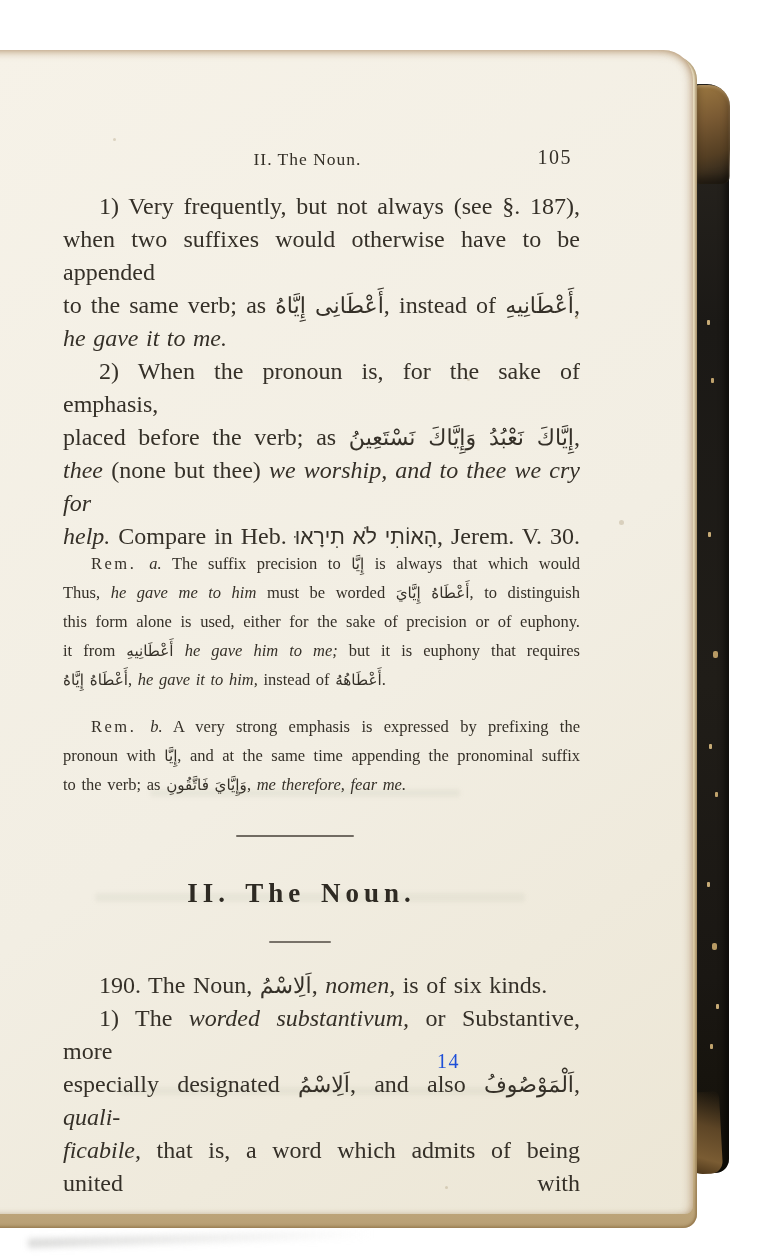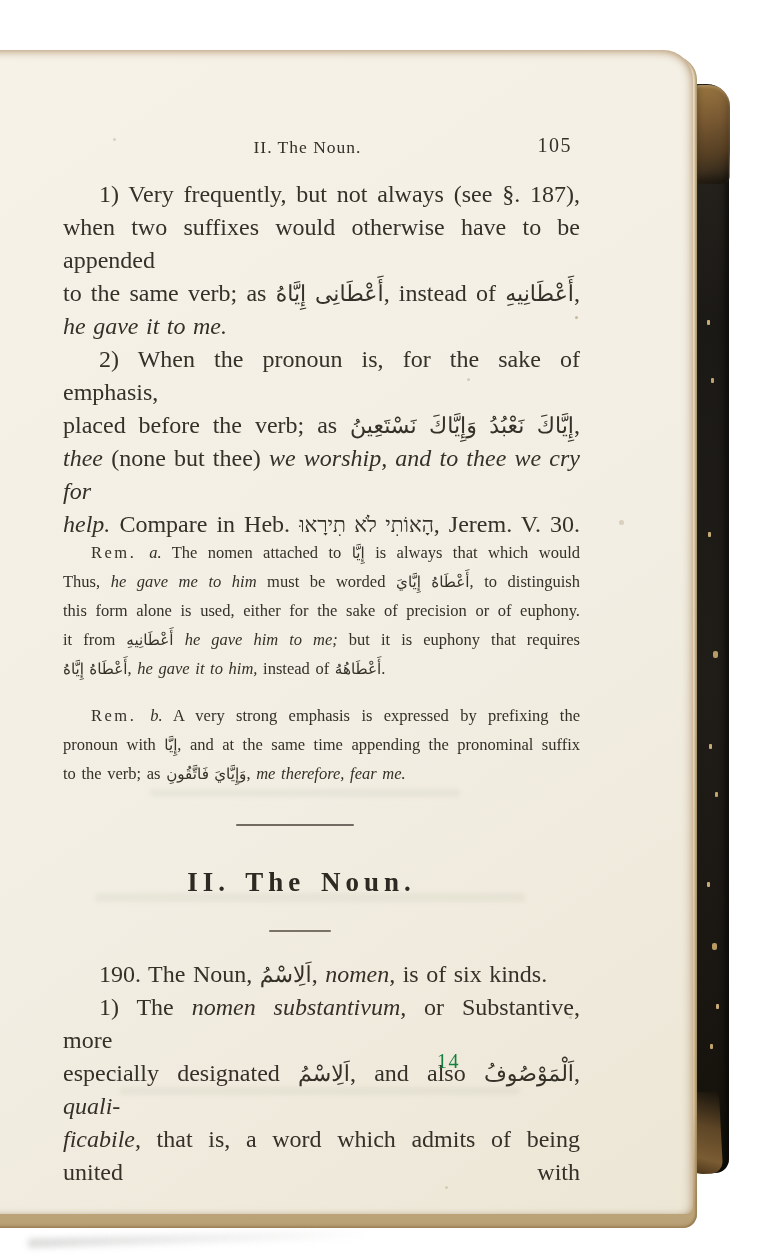--- a/index.html
+++ b/index.html
@@ -44,45 +44,45 @@
                     -130px 870px 0 0 rgba(160,140,102,.3);}
   .ghost{position:absolute;background:rgba(115,128,105,.07);filter:blur(2px);border-radius:3px;z-index:4;}
   .g1{left:150px;top:789px;width:310px;height:8px;}
   .g2{left:95px;top:893px;width:430px;height:9px;}
   .g3{left:120px;top:1087px;width:400px;height:8px;}
   .shadow-streak{position:absolute;left:28px;top:1234px;width:345px;height:9px;z-index:0;
          background:linear-gradient(90deg,rgba(188,188,186,.55),rgba(212,212,210,.35) 55%,rgba(255,255,255,0));
          transform:rotate(-1.6deg);filter:blur(3px);}
 
   
-  .text-column{position:absolute;left:63px;top:136px;width:517px;z-index:5;color:#353028;}
+  .text-column{position:absolute;left:63px;top:148px;width:517px;z-index:5;color:#353028;}
   .running-head{position:relative;height:22px;font-size:17.5px;line-height:22px;}
   .head-title{display:block;text-align:center;transform:translateX(-14px);letter-spacing:1px;}
   .page-number{position:absolute;right:8px;top:-2px;font-size:20px;letter-spacing:1.5px;}
   .blocks{margin-top:20px;}
   .line{text-align:justify;text-align-last:justify;word-spacing:1.5px;}
   .line.last{text-align:left;text-align-last:left;}
   .b-para.body .line{font-size:24px;line-height:33px;}
   .b-para.body .indent{text-indent:36px;}
   .b-para.small .line{font-size:16.5px;line-height:29px;}
   .b-para.small .indent{text-indent:28px;}
   .seg-i{font-style:italic;}
   .seg-sp{letter-spacing:2.5px;}
-  .seg-ar{font-family:Liberation Serif, serif;direction:rtl;unicode-bidi:isolate;font-size:0.92em;}
-  .seg-he{font-family:Liberation Serif, serif;direction:rtl;unicode-bidi:isolate;font-size:0.88em;}
+  .seg-ar{font-family:Liberation Sans, sans-serif;direction:rtl;unicode-bidi:isolate;font-size:0.92em;}
+  .seg-he{font-family:Liberation Sans, sans-serif;direction:rtl;unicode-bidi:isolate;font-size:0.88em;}
   [data-name="section-heading"]{margin-top:34px;font-size:27px;line-height:44px;font-weight:bold;
          letter-spacing:5px;word-spacing:4px;text-align:center;transform:translateX(-20px);color:#2e2a23;}
   [data-name="divider-1"]{width:118px;height:2px;background:#5a544b;margin:36px auto 0;
          transform:translateX(-27px);border-radius:1px;opacity:.85;}
   [data-name="divider-2"]{width:62px;height:2px;background:#5a544b;margin:26px auto 0;
          transform:translateX(-22px);border-radius:1px;opacity:.8;}
   [data-name="rem-a"]{margin-top:-4px;}
   [data-name="rem-b"]{margin-top:18px;}
   [data-name="p190"]{margin-top:26px;}
-  .signature{position:absolute;left:437px;top:1050px;font-size:20px;color:#15803d;
+  .signature{position:absolute;left:437px;top:1050px;font-size:20px;color:#1d4ed8;
          letter-spacing:1.5px;z-index:5;}
 </style>
 </head>
 <body>
 
 <div class="frame" data-name="photo-frame">
   <div class="shadow-streak" data-name="table-shadow"></div>
   <div class="cover" data-name="book-cover-edge"></div>
   <div class="leather-top" data-name="leather-wear-top"></div>
   <div class="leather-bottom" data-name="leather-wear-bottom"></div>
@@ -106,37 +106,37 @@
           <div class="line" data-name="text-line"><span class="seg-r">to the same verb; as </span><span class="seg-ar">أَعْطَانِى إِيَّاهُ</span><span class="seg-r">, instead of </span><span class="seg-ar">أَعْطَانِيهِ</span><span class="seg-r">,</span></div>
           <div class="line last" data-name="text-line"><span class="seg-i">he gave it to me.</span></div>
         </div>
         <div class="block b-para body" data-name="p2">
           <div class="line indent" data-name="text-line"><span class="seg-r">2) When the pronoun is, for the sake of emphasis,</span></div>
           <div class="line" data-name="text-line"><span class="seg-r">placed before the verb; as </span><span class="seg-ar">إِيَّاكَ نَعْبُدُ وَإِيَّاكَ نَسْتَعِينُ</span><span class="seg-r">,</span></div>
           <div class="line" data-name="text-line"><span class="seg-i">thee </span><span class="seg-r">(none but thee) </span><span class="seg-i">we worship, and to thee we cry for</span></div>
           <div class="line" data-name="text-line"><span class="seg-i">help. </span><span class="seg-r">Compare in Heb. </span><span class="seg-he">הָאוֹתִי לֹא תִירָאוּ</span><span class="seg-r">, Jerem. V. 30.</span></div>
         </div>
         <div class="block b-para small" data-name="rem-a">
-          <div class="line indent" data-name="text-line"><span class="seg-sp">Rem. </span><span class="seg-i">a.</span><span class="seg-r"> The nomen attached to </span><span class="seg-ar">إِيَّا</span><span class="seg-r"> is always that which would</span></div>
+          <div class="line indent" data-name="text-line"><span class="seg-sp">Rem. </span><span class="seg-i">a.</span><span class="seg-r"> The suffix precision to </span><span class="seg-ar">إِيَّا</span><span class="seg-r"> is always that which would</span></div>
           <div class="line" data-name="text-line"><span class="seg-r">Thus, </span><span class="seg-i">he gave me to him</span><span class="seg-r"> must be worded </span><span class="seg-ar">أَعْطَاهُ إِيَّايَ</span><span class="seg-r">, to distinguish</span></div>
           <div class="line" data-name="text-line"><span class="seg-r">this form alone is used, either for the sake of precision or of euphony.</span></div>
           <div class="line" data-name="text-line"><span class="seg-r">it from </span><span class="seg-ar">أَعْطَانِيهِ</span><span class="seg-r"> </span><span class="seg-i">he gave him to me;</span><span class="seg-r"> but it is euphony that requires</span></div>
           <div class="line last" data-name="text-line"><span class="seg-ar">أَعْطَاهُ إِيَّاهُ</span><span class="seg-r">, </span><span class="seg-i">he gave it to him,</span><span class="seg-r"> instead of </span><span class="seg-ar">أَعْطَاهُهُ</span><span class="seg-r">.</span></div>
         </div>
         <div class="block b-para small" data-name="rem-b">
           <div class="line indent" data-name="text-line"><span class="seg-sp">Rem. </span><span class="seg-i">b.</span><span class="seg-r"> A very strong emphasis is expressed by prefixing the</span></div>
           <div class="line" data-name="text-line"><span class="seg-r">pronoun with </span><span class="seg-ar">إِيَّا</span><span class="seg-r">, and at the same time appending the pronominal suffix</span></div>
           <div class="line last" data-name="text-line"><span class="seg-r">to the verb; as </span><span class="seg-ar">وَإِيَّايَ فَاتَّقُونِ</span><span class="seg-r">, </span><span class="seg-i">me therefore, fear me.</span></div>
         </div>
         <div class="block b-divider" data-name="divider-1"></div>
         <div class="block b-heading" data-name="section-heading">II. The Noun.</div>
         <div class="block b-divider" data-name="divider-2"></div>
         <div class="block b-para body" data-name="p190">
           <div class="line indent last" data-name="text-line"><span class="seg-r">190. The Noun, </span><span class="seg-ar">اَلِاسْمُ</span><span class="seg-r">, </span><span class="seg-i">nomen,</span><span class="seg-r"> is of six kinds.</span></div>
-          <div class="line indent" data-name="text-line"><span class="seg-r">1) The </span><span class="seg-i">nomen substantivum,</span><span class="seg-r"> or Substantive, more</span></div>
+          <div class="line indent" data-name="text-line"><span class="seg-r">1) The </span><span class="seg-i">worded substantivum,</span><span class="seg-r"> or Substantive, more</span></div>
           <div class="line" data-name="text-line"><span class="seg-r">especially designated </span><span class="seg-ar">اَلِاسْمُ</span><span class="seg-r">, and also </span><span class="seg-ar">اَلْمَوْصُوفُ</span><span class="seg-r">, </span><span class="seg-i">quali-</span></div>
           <div class="line" data-name="text-line"><span class="seg-i">ficabile,</span><span class="seg-r"> that is, a word which admits of being united with</span></div>
         </div>
       </div>
   </div>
 
   <div class="signature" data-name="signature-mark">14</div>
 </div>
 
 </body></html>

